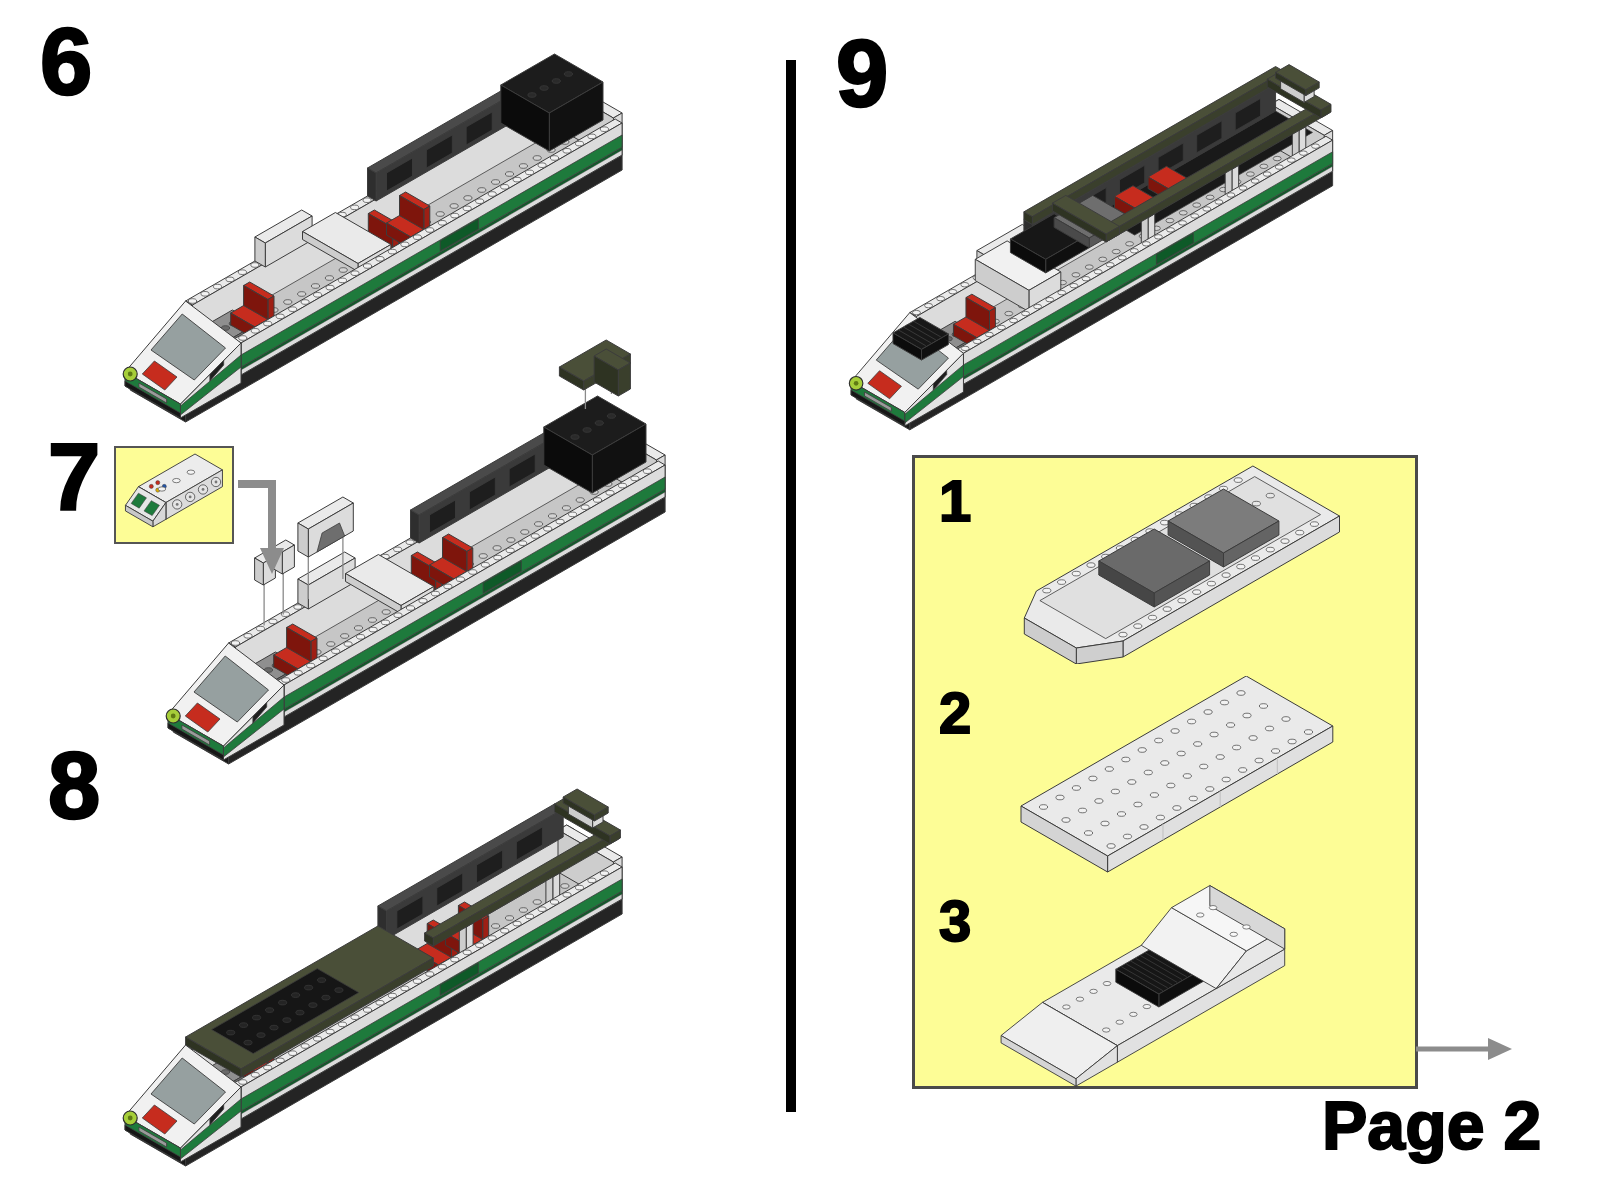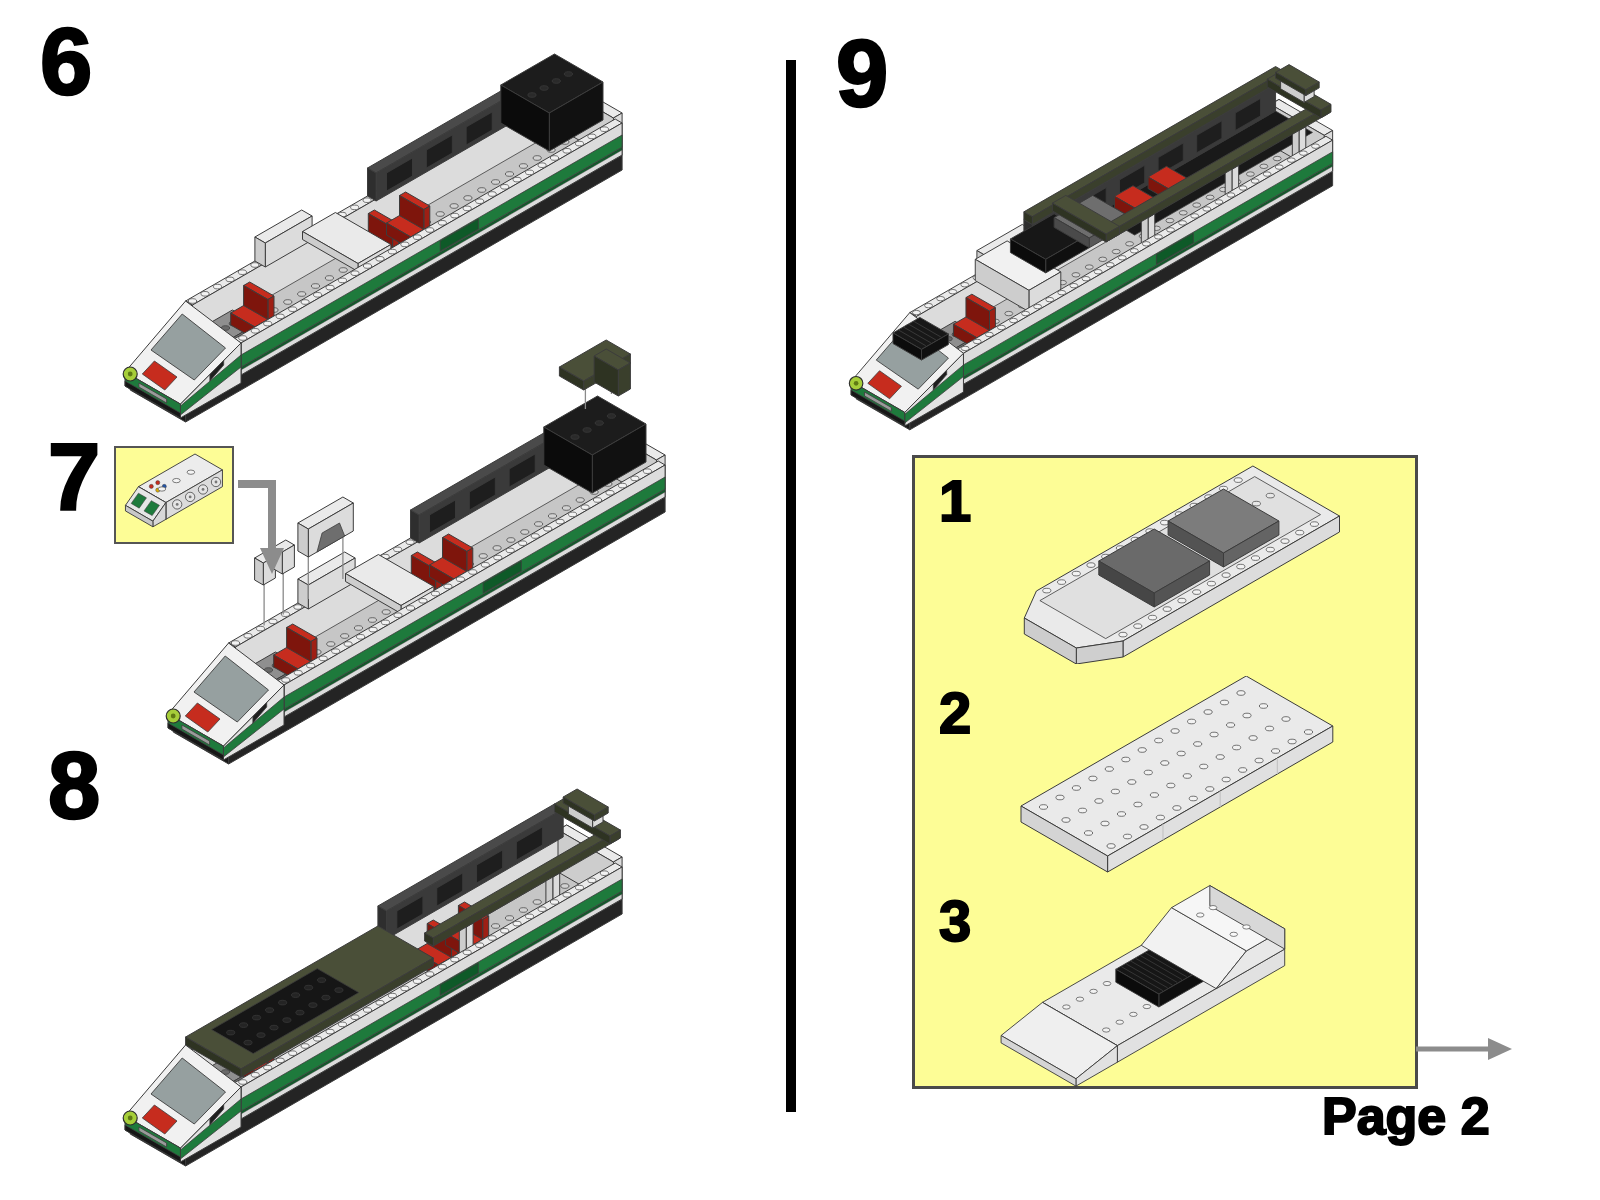--- a/index.html
+++ b/index.html
@@ -7,21 +7,21 @@
   body{font-family:"Liberation Sans",sans-serif;color:#000}
   .page{position:relative;width:1600px;height:1200px;background:#fff;overflow:hidden}
   .step-num{position:absolute;font-weight:bold;line-height:.9;-webkit-text-stroke:2.5px #000;letter-spacing:-2px}
   .num-xl{font-size:94px}
   .sub-num{position:absolute;font-size:58px;font-weight:bold;-webkit-text-stroke:2px #000;line-height:1}
   .art{position:absolute;display:block}
   .divider{position:absolute;background:#000}
   .callout{position:absolute;border:2px solid #555;z-index:3}
   .bigbox{position:absolute;border:3px solid #4a4a4a}
   .bigbox svg,.bigbox .sub-num{position:absolute}
-  .page-label{position:absolute;font-size:52px;font-weight:bold;-webkit-text-stroke:2px #000}
+  .page-label{position:absolute;font-size:68px;font-weight:bold;-webkit-text-stroke:2px #000}
 </style>
 </head>
 <body>
 
 <div class="page">
 
   <div class="step-num num-xl" style="left:40px;top:20px">6</div>
   <svg class="art" id="art6" style="left:95px;top:8px;width:640px;height:430px" viewBox="0 0 640 430">
       <g>
         <polygon points="35.2,367.0 471.7,115.0 527.1,147.0 90.6,399.0" fill="#3E3E3E" stroke="#3C3C3C" stroke-width="1" stroke-linejoin="round"></polygon>

